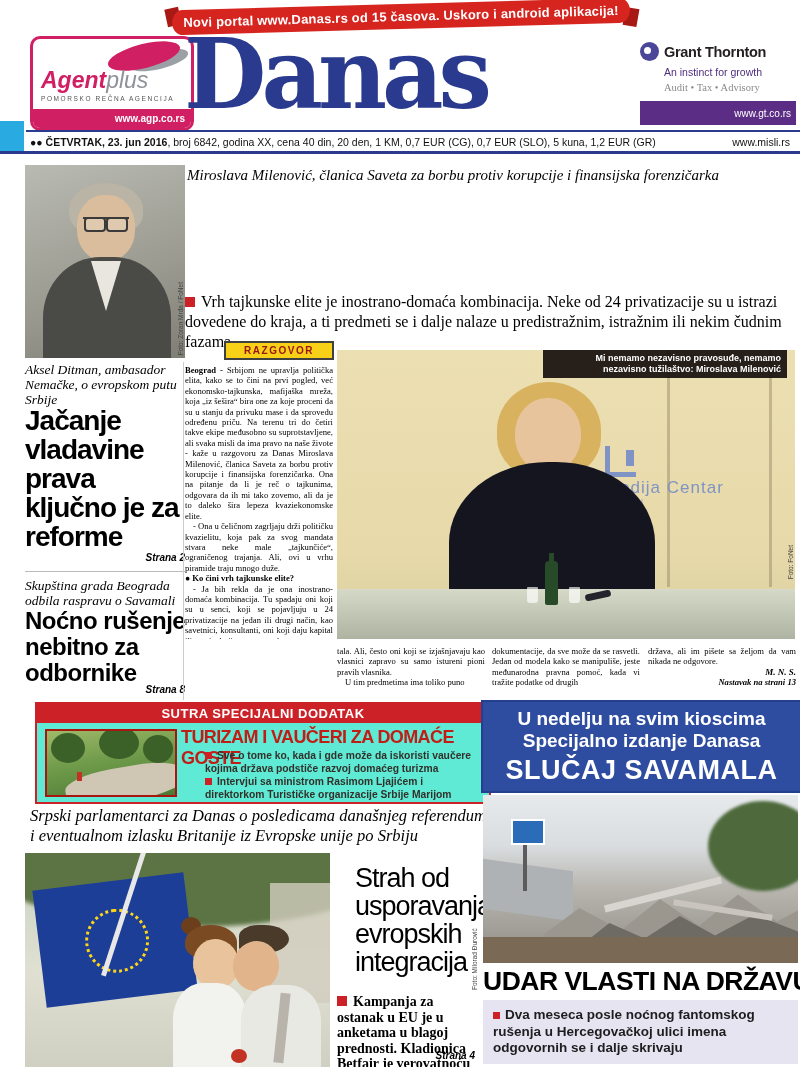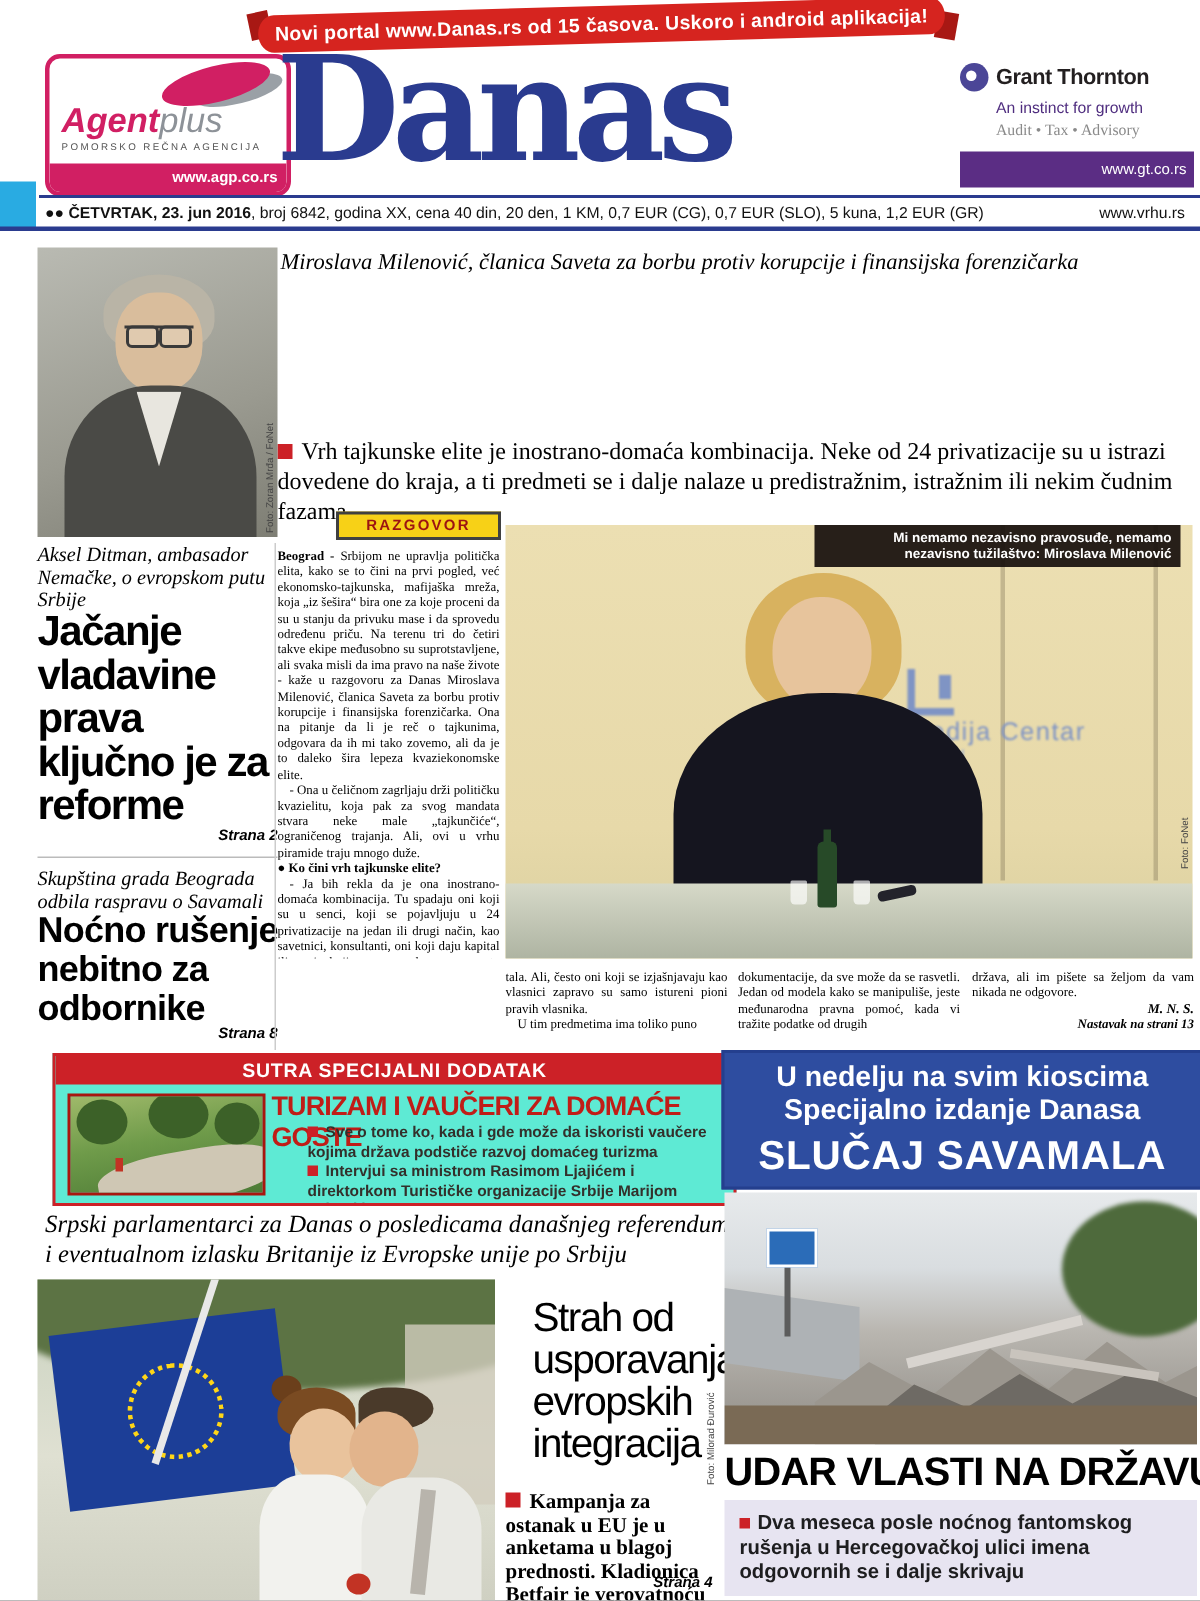--- a/index.html
+++ b/index.html
@@ -210,21 +210,21 @@
     </div>
   </div>
 
   <div class="abs cyan-sq"></div>
   <div class="abs rule-top"></div>
   <div class="abs dateline">
     <div>
       <span>●●</span>
       <span class="b">ČETVRTAK, 23. jun 2016</span><span>, broj 6842, godina XX, cena 40 din, 20 den, 1 KM, 0,7 EUR (CG), 0,7 EUR (SLO), 5 kuna, 1,2 EUR (GR)</span>
     </div>
-    <span>www.vrhu.rs</span>
+    <span>www.misli.rs</span>
   </div>
   <div class="abs rule-bot"></div>
 
   <div class="abs lead-kicker">Miroslava Milenović, članica Saveta za borbu protiv korupcije i finansijska forenzičarka</div>
   <div class="abs lead-deck">
     <span class="sq"></span><span>Vrh tajkunske elite je inostrano-domaća kombinacija. Neke od 24 privatizacije su u istrazi dovedene do kraja, a ti predmeti se i dalje nalaze u predistražnim, istražnim ili nekim čudnim fazama</span>
   </div>
 
   <div class="abs rail-photo">
     <div class="dit-hair"></div>

